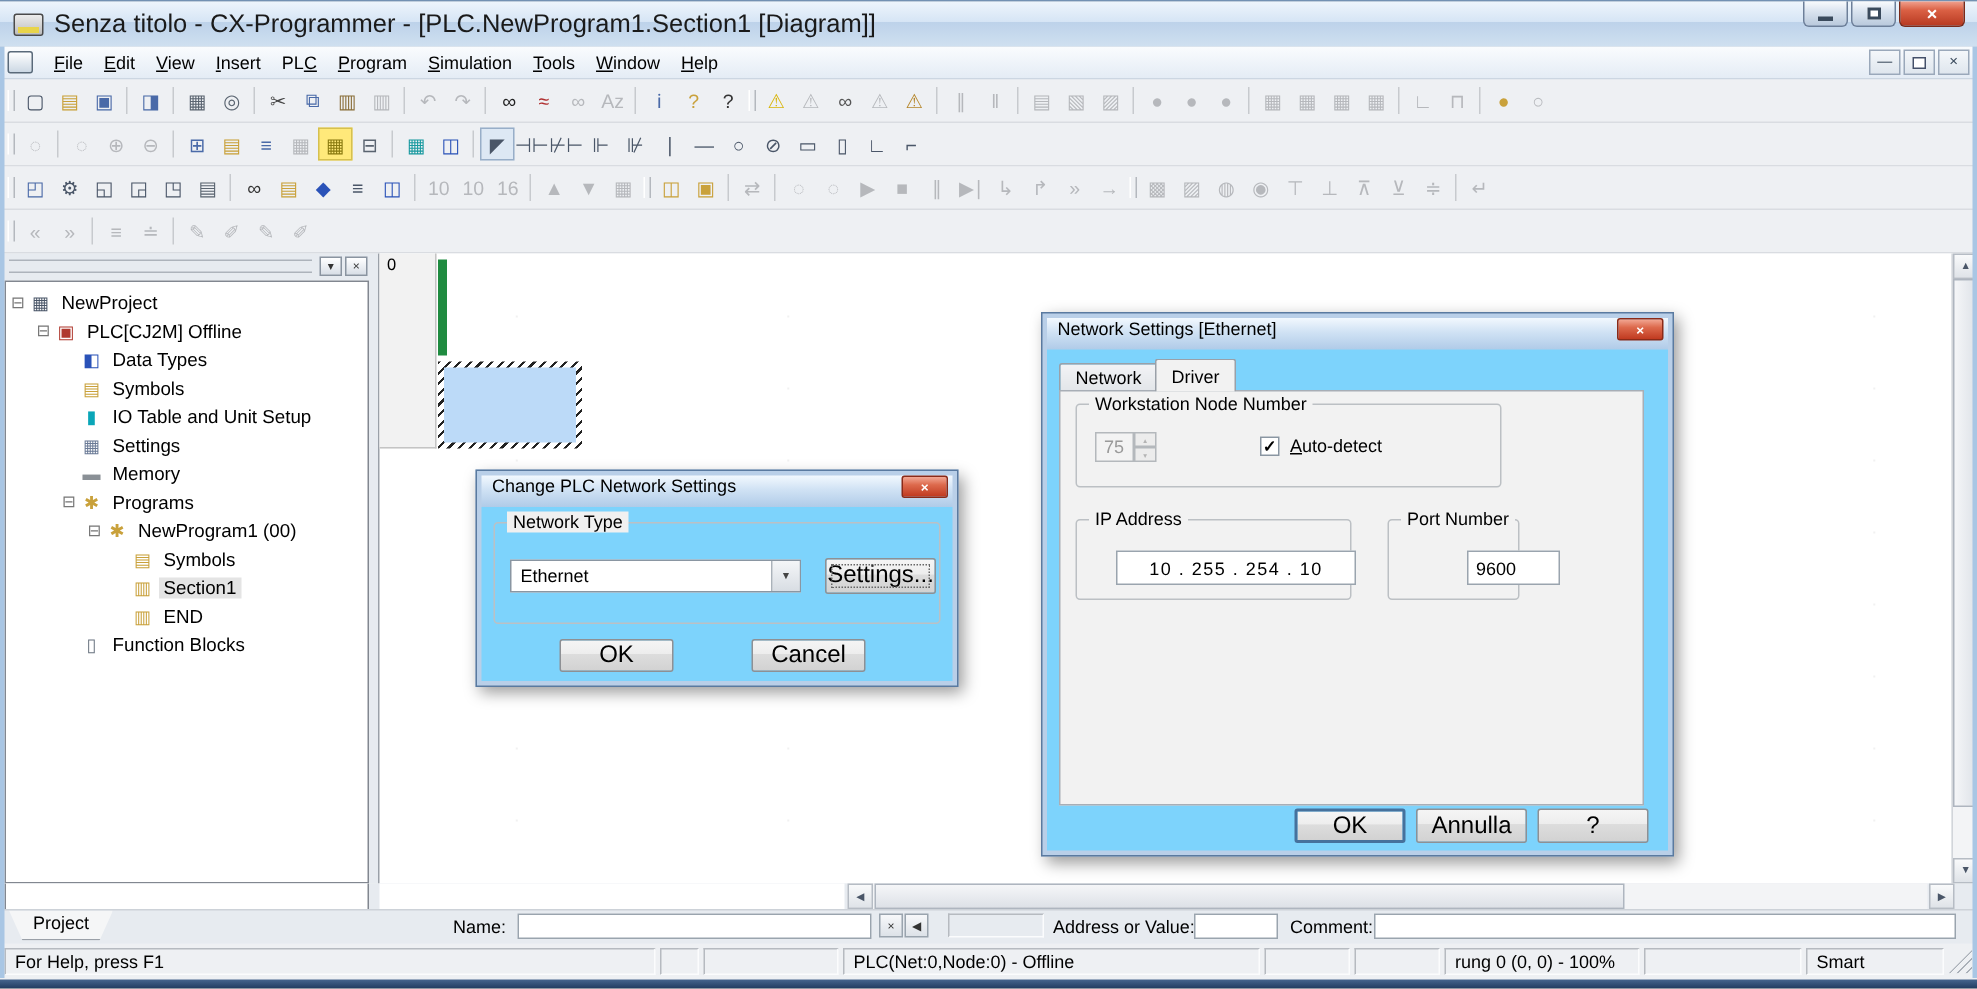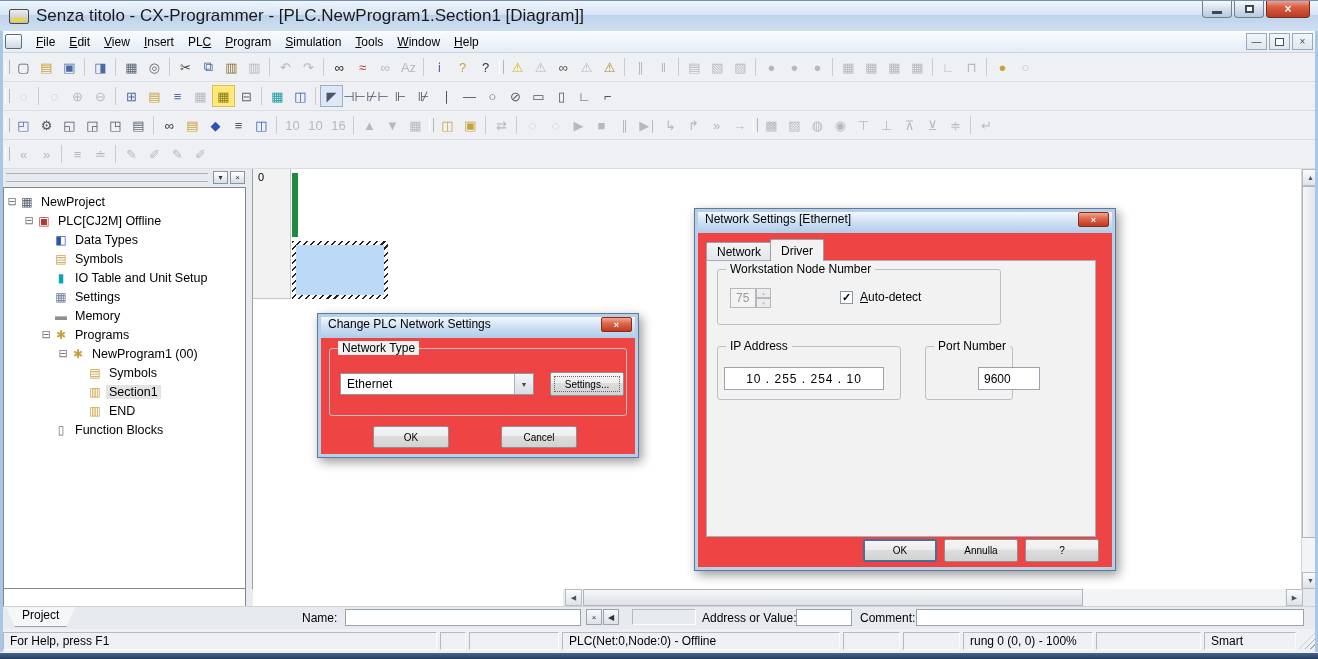--- a/index.html
+++ b/index.html
@@ -121,33 +121,33 @@
   .estrip{position:absolute;top:30px;bottom:7px;width:3px;background:#a9c6e4;z-index:5;}
   .estrip.l{left:0}.estrip.r{right:0}
   
   .dlg{position:absolute;background:#b9cfe8;padding:3px;border:1px solid #5a7aa0;
     box-shadow:3px 4px 10px rgba(0,0,0,.40);z-index:20;}
   .dlg-title{height:21px;background:linear-gradient(#f2f8fe,#d0e2f4 45%,#b0cbe8);
     display:flex;align-items:flex-start;padding:0 3px 0 7px;font-size:12px;}
   .dlg-close{margin-left:auto;width:31px;height:15px;background:linear-gradient(#f2a793,#dd6a4d 40%,#c03a20);
     border:1px solid #8a2a18;border-radius:2px;color:#fff;font-size:9px;font-weight:bold;
     display:flex;align-items:center;justify-content:center;box-sizing:border-box;}
-  .dlg-body{background:#ef4444;position:relative;}
+  .dlg-body{background:#7dd3fc;position:relative;}
   .dlg1{left:317px;top:312px;width:322px;box-sizing:border-box;}
   .dlg1 .dlg-body{height:116px;}
   .dlg2{left:694px;top:207px;width:422px;box-sizing:border-box;}
   .dlg2 .dlg-body{height:334px;}
   .group{position:absolute;border:1px solid #bcc0c4;border-radius:3px;box-sizing:border-box;}
   .glabel{position:absolute;top:-8px;left:8px;background:#f0f0f0;padding:0 4px;font-size:12px;white-space:nowrap;}
   .combo{position:absolute;background:#fff;border:1px solid #8a96a2;display:flex;align-items:center;box-sizing:border-box;}
   .cval{flex:1;padding-left:6px;font-size:12px;}
   .cbtn{width:18px;align-self:stretch;background:linear-gradient(#f4f6f8,#d8dde3);border-left:1px solid #aab2ba;
     display:flex;align-items:center;justify-content:center;font-size:7px;color:#444;}
   .btn{position:absolute;background:linear-gradient(#f5f5f5,#ededed 45%,#dddddd 46%,#d2d2d2);
-    border:1px solid #8e9094;border-radius:2px;font-size:10px;display:flex;align-items:center;
+    border:1px solid #8e9094;border-radius:2px;font-size:16px;display:flex;align-items:center;
     justify-content:center;box-sizing:border-box;}
   .btn.focus:after{content:"";position:absolute;left:3px;right:3px;top:3px;bottom:3px;border:1px dotted #666;}
   .btn.default{border:2px solid #46719c;}
   .tab{position:absolute;height:19px;padding:0 10px;border:1px solid #9aa0a8;border-bottom:none;
     border-radius:2px 2px 0 0;background:linear-gradient(#f2f3f5,#e2e5e9);display:flex;align-items:center;
     font-size:12px;box-sizing:border-box;top:9px;}
   .tab.active{height:22px;top:6px;background:#f2f2f2;z-index:3;}
   .tabpage{position:absolute;left:8px;top:27px;width:390px;height:277px;border:1px solid #a8aeb6;
     background:#f2f2f2;box-sizing:border-box;z-index:1;}
   .spinner{position:absolute;display:flex;}
@@ -864,21 +864,21 @@
           </div>
           <div class="chkrow" style="left:122px;top:20px">
             <span class="chk">
                 <span>✓</span>
               </span>
             <span><span class="u">A</span><span>uto-detect</span></span>
           </div>
         </div>
         <div class="group" style="left:10px;top:85px;width:184px;height:54px">
           <span class="glabel" style="background:#f2f2f2">IP Address</span>
-          <div class="field center" style="left:6px;top:20px;width:160px;height:23px">
+          <div class="field center" style="left:26px;top:20px;width:160px;height:23px">
             <span>10  .  255  .  254  .  10</span>
           </div>
         </div>
         <div class="group" style="left:218px;top:85px;width:88px;height:54px">
           <span class="glabel" style="background:#f2f2f2">Port Number</span>
           <div class="field pad" style="left:8px;top:20px;width:62px;height:23px">
             <span>9600</span>
           </div>
         </div>
       </div>

